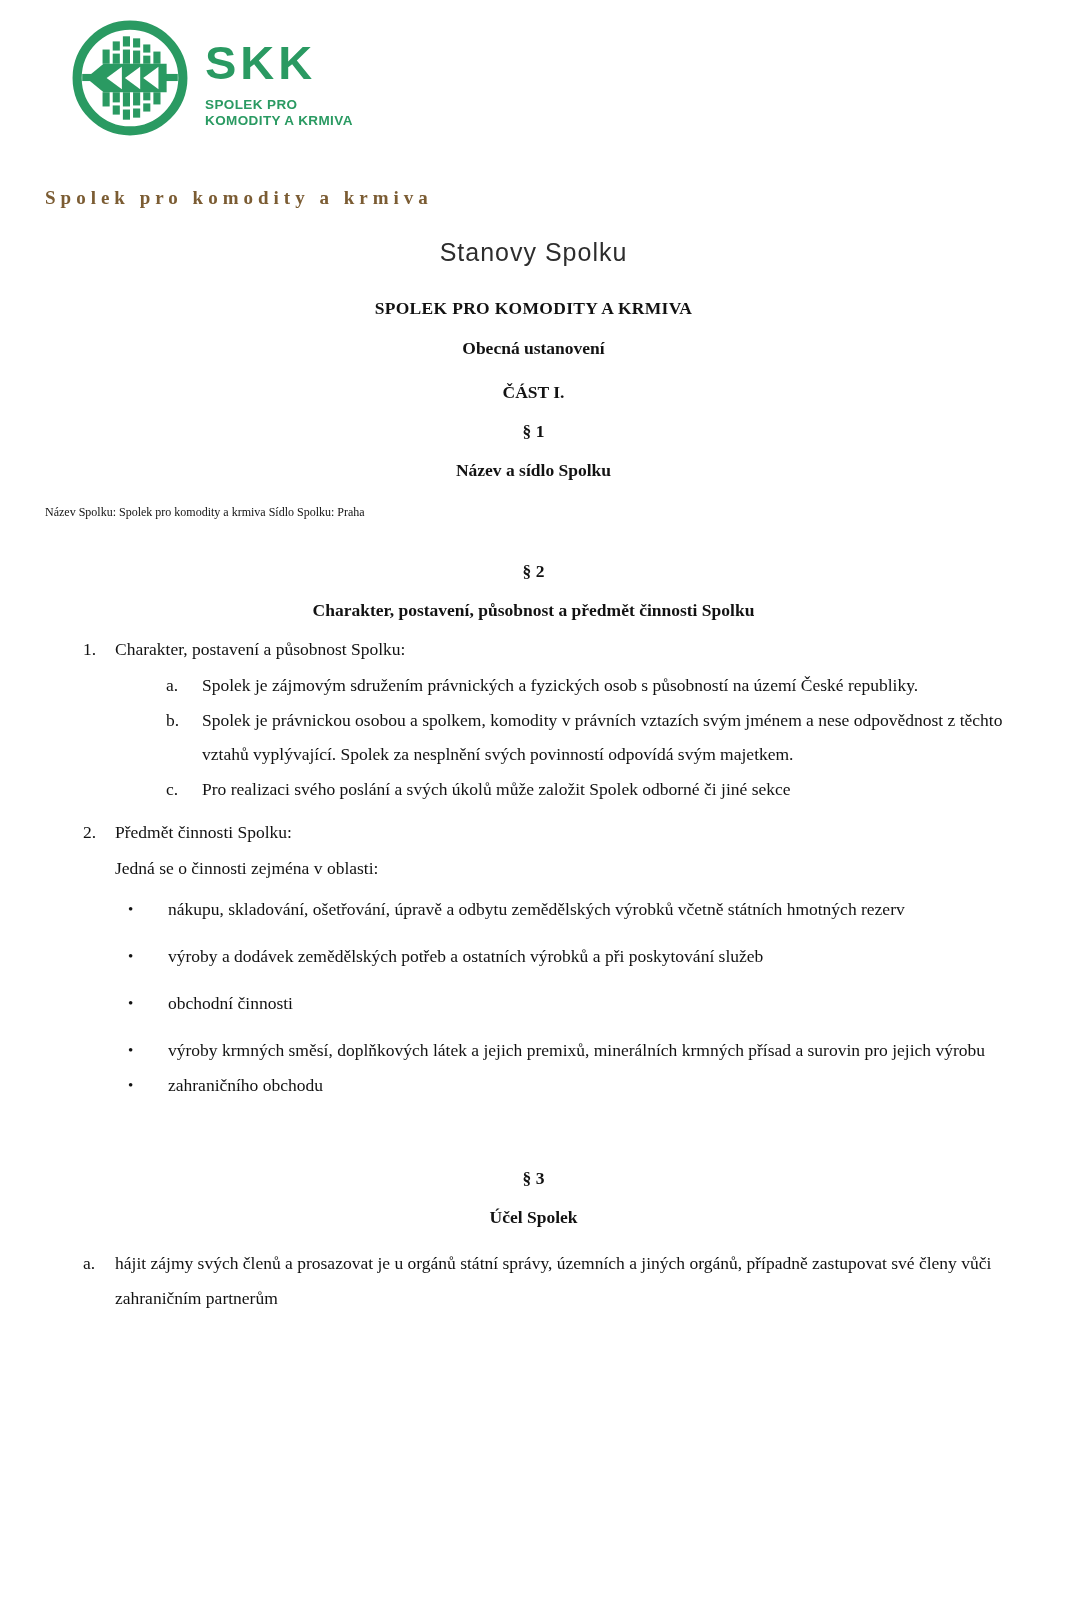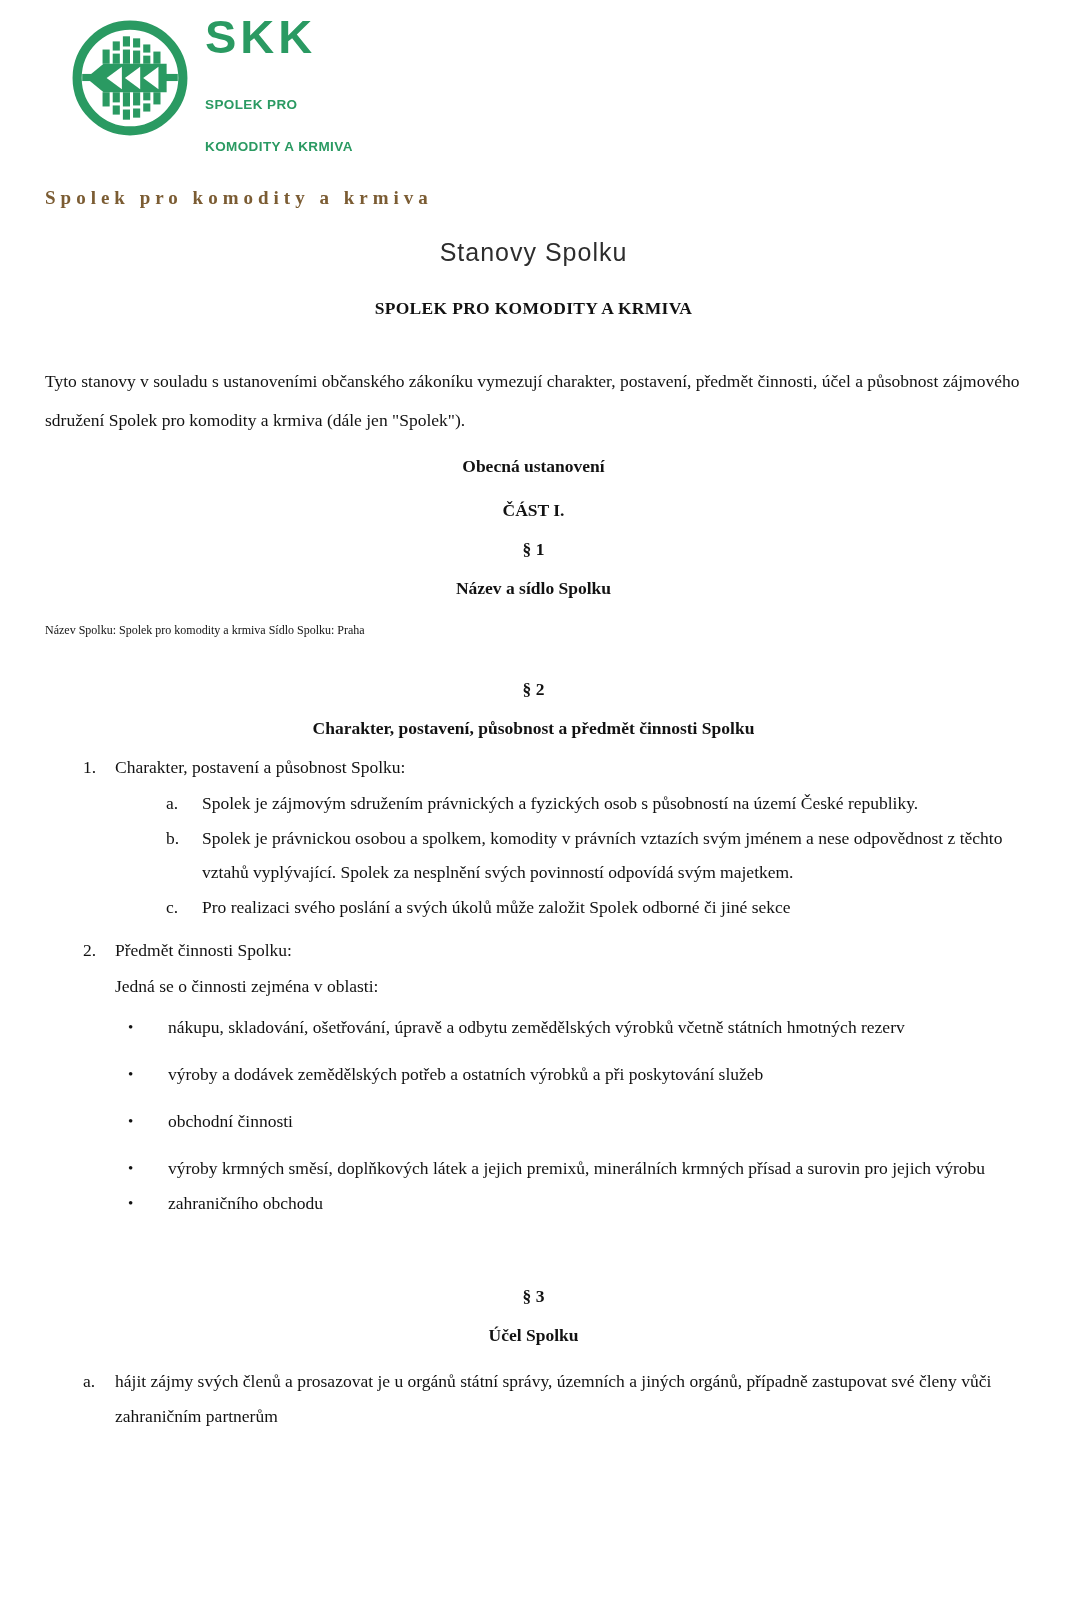--- a/index.html
+++ b/index.html
@@ -101,33 +101,32 @@
 
         <polygon points="17,60 34,46 96,46 96,74 34,74"></polygon>
       </g>
 
       <g fill="#ffffff">
         <polygon points="37,60 52,49 52,71"></polygon>
         <polygon points="55,60 70,49 70,71"></polygon>
         <polygon points="73,60 88,49 88,71"></polygon>
       </g>
     </svg>
-    <div class="logo-text" style="color:#2a9a62;gap:26px;">
+    <div class="logo-text" style="color:#2a9a62;">
       <div class="logo-acronym">SKK</div>
       <div class="logo-sub">SPOLEK PRO</div>
       <div class="logo-sub" style="margin-top:0;">KOMODITY A KRMIVA</div>
     </div>
   </div>
 
   <div class="org-line" style="color:#7b5c33;">Spolek pro komodity a krmiva</div>
 
   <h1 class="title">Stanovy Spolku</h1>
   <h2 class="subtitle">SPOLEK PRO KOMODITY A KRMIVA</h2>
 
-  <p class="intro">Tyto stanovy v souladu s ustanoveními občanského zákoníku vymezují charakter, postavení, předmět činnosti, účel a působnost zájmového sdružení Spolek pro komodity a krmiva (dále jen "Spolek").</p>
 
   <div class="chead">Obecná ustanovení</div>
   <div class="chead first">ČÁST I.</div>
 
   <div class="chead">§ 1</div>
   <div class="chead" style="">Název a sídlo Spolku</div>
   <p class="plain">Název Spolku: Spolek pro komodity a krmiva Sídlo Spolku: Praha</p>
 
   <div class="chead gap-lg">§ 2</div>
   <div class="chead">Charakter, postavení, působnost a předmět činnosti Spolku</div>
@@ -175,20 +174,20 @@
       <span class="marker">•</span>
       <span class="txt">výroby krmných směsí, doplňkových látek a jejich premixů, minerálních krmných přísad a surovin pro jejich výrobu</span>
     </div>
     <div class="li bullet tight">
       <span class="marker">•</span>
       <span class="txt">zahraničního obchodu</span>
     </div>
   </div>
 
   <div class="chead gap-xl">§ 3</div>
-  <div class="chead">Účel Spolku</div>
+  <div class="chead">Účel Spolek</div>
 
   <div class="li l1" style="margin-top:16px;">
     <span class="marker">a.</span>
     <span class="txt">hájit zájmy svých členů a prosazovat je u orgánů státní správy, územních a jiných orgánů, případně zastupovat své členy vůči zahraničním partnerům</span>
   </div>
 
 </div>
 
 </body></html>

